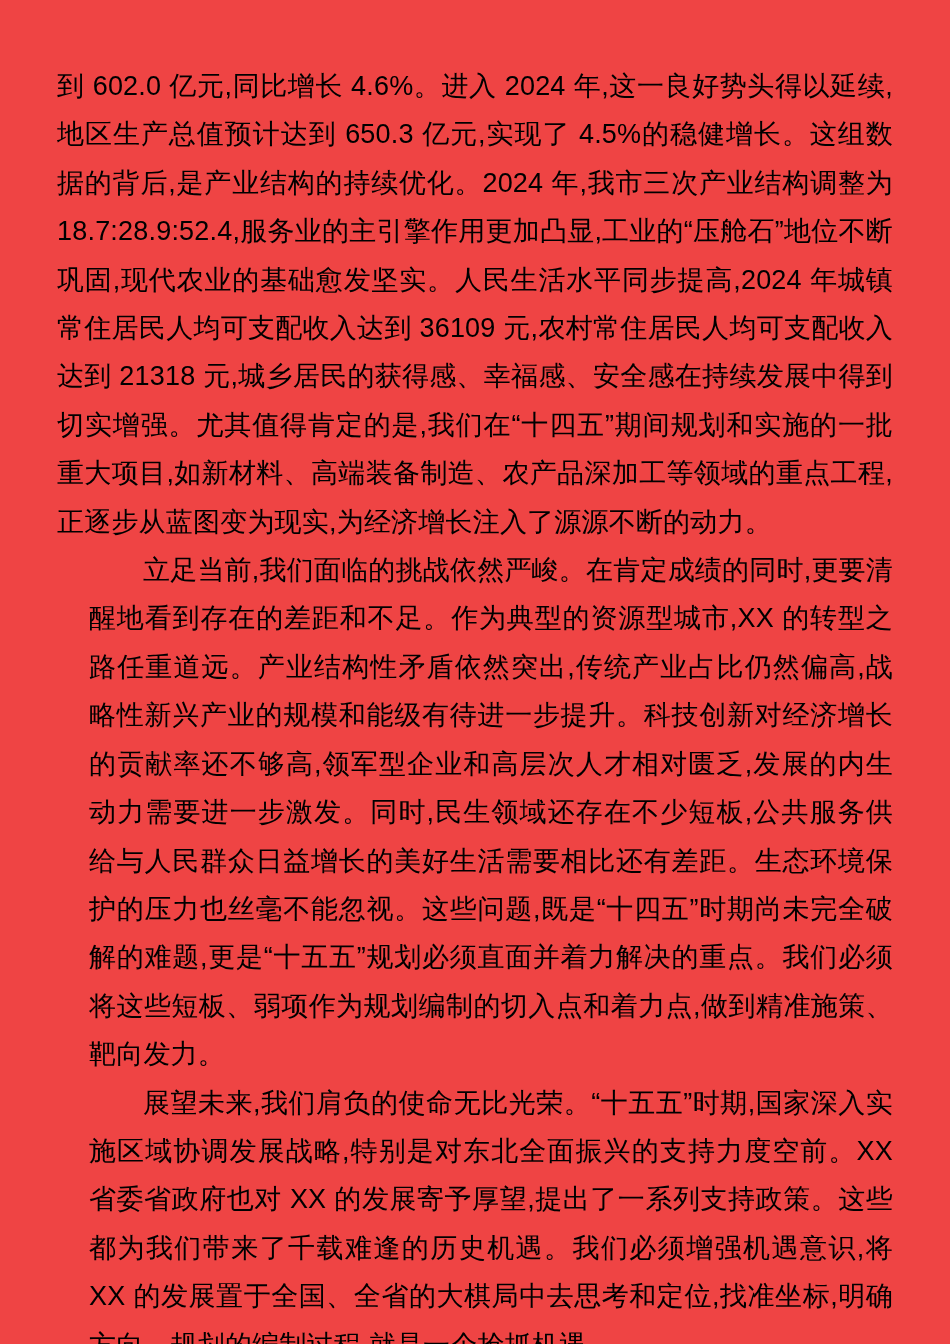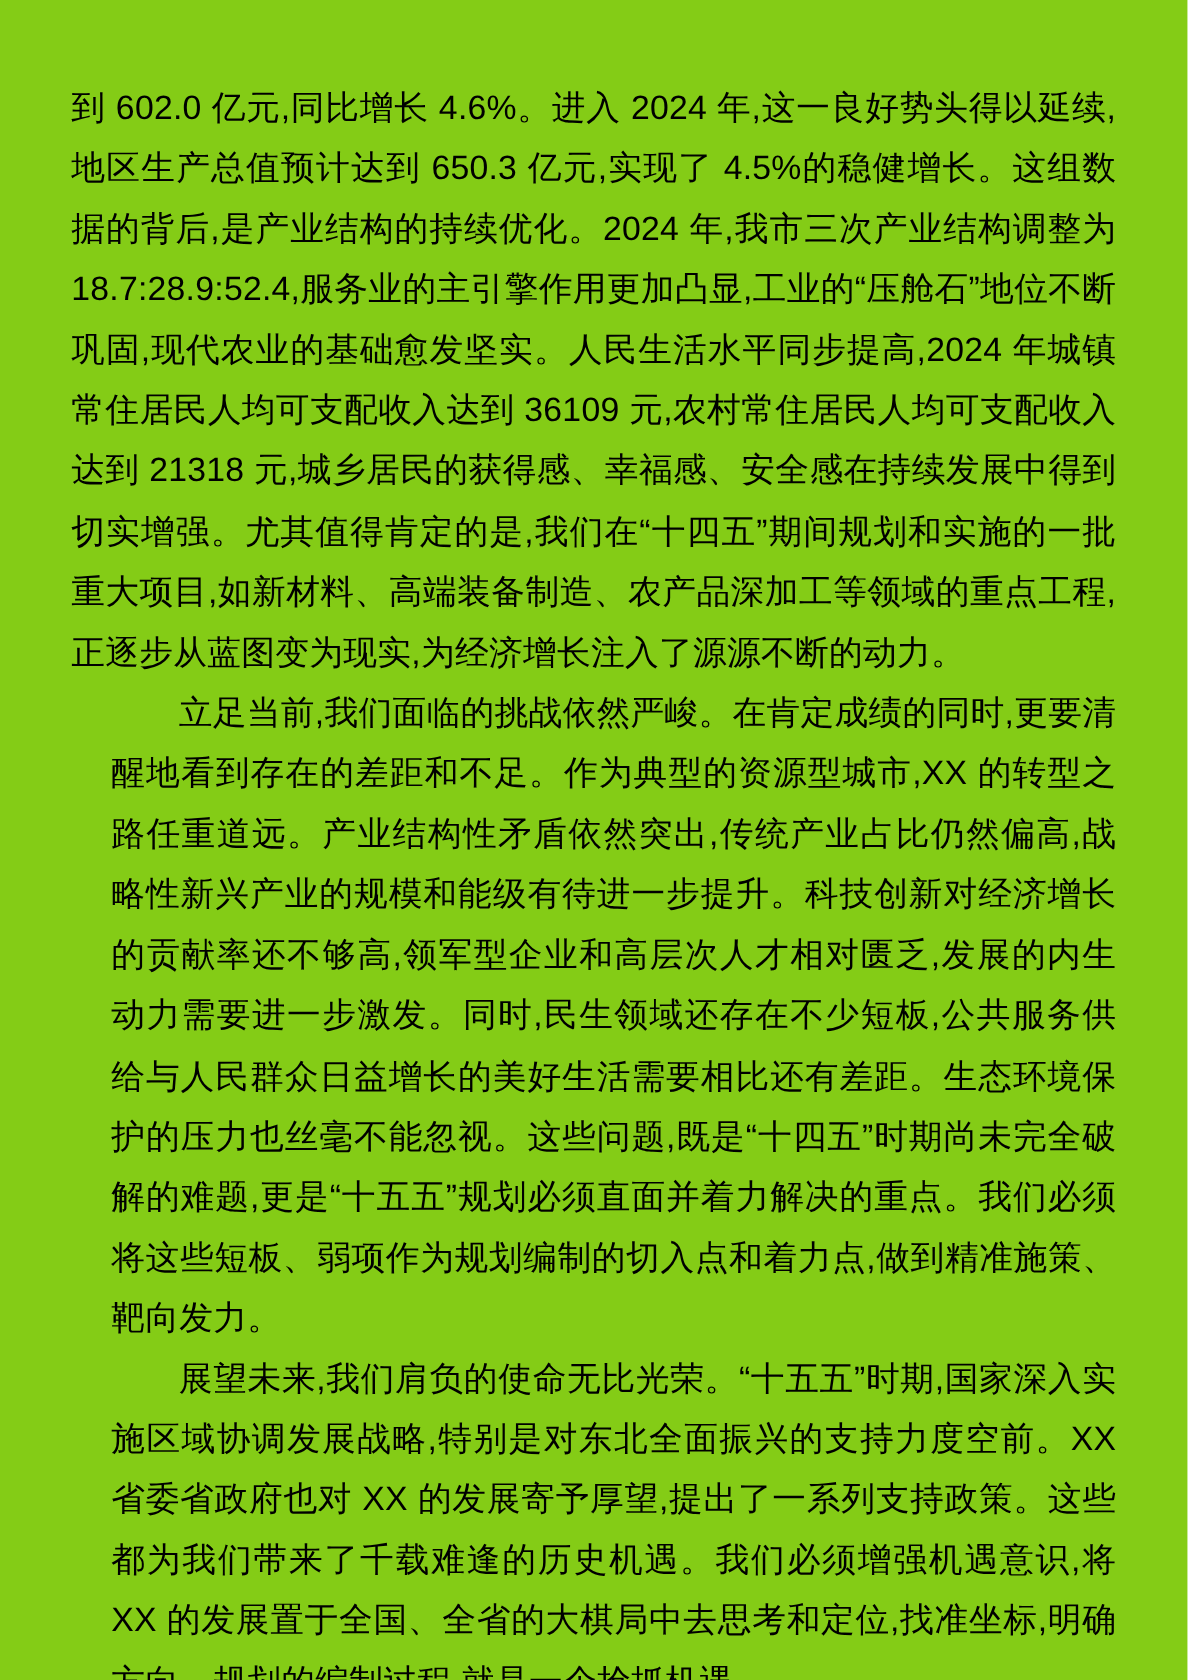--- a/index.html
+++ b/index.html
@@ -31,19 +31,19 @@
     padding: 0;
   }
   .content p.indent {
     text-indent: 2em;
     margin-left: 32px;
   }
 </style>
 </head>
 <body>
 
-<div class="page" style="background: #84cc16;">
+<div class="page" style="background: #ef4444;">
   <div class="content" style="color: rgb(0, 0, 0);">
     <p>到 602.0 亿元,同比增长 4.6%。进入 2024 年,这一良好势头得以延续,地区生产总值预计达到 650.3 亿元,实现了 4.5%的稳健增长。这组数据的背后,是产业结构的持续优化。2024 年,我市三次产业结构调整为 18.7:28.9:52.4,服务业的主引擎作用更加凸显,工业的“压舱石”地位不断巩固,现代农业的基础愈发坚实。人民生活水平同步提高,2024 年城镇常住居民人均可支配收入达到 36109 元,农村常住居民人均可支配收入达到 21318 元,城乡居民的获得感、幸福感、安全感在持续发展中得到切实增强。尤其值得肯定的是,我们在“十四五”期间规划和实施的一批重大项目,如新材料、高端装备制造、农产品深加工等领域的重点工程,正逐步从蓝图变为现实,为经济增长注入了源源不断的动力。</p>
     <p class="indent">立足当前,我们面临的挑战依然严峻。在肯定成绩的同时,更要清醒地看到存在的差距和不足。作为典型的资源型城市,XX 的转型之路任重道远。产业结构性矛盾依然突出,传统产业占比仍然偏高,战略性新兴产业的规模和能级有待进一步提升。科技创新对经济增长的贡献率还不够高,领军型企业和高层次人才相对匮乏,发展的内生动力需要进一步激发。同时,民生领域还存在不少短板,公共服务供给与人民群众日益增长的美好生活需要相比还有差距。生态环境保护的压力也丝毫不能忽视。这些问题,既是“十四五”时期尚未完全破解的难题,更是“十五五”规划必须直面并着力解决的重点。我们必须将这些短板、弱项作为规划编制的切入点和着力点,做到精准施策、靶向发力。</p>
     <p class="indent">展望未来,我们肩负的使命无比光荣。“十五五”时期,国家深入实施区域协调发展战略,特别是对东北全面振兴的支持力度空前。XX 省委省政府也对 XX 的发展寄予厚望,提出了一系列支持政策。这些都为我们带来了千载难逢的历史机遇。我们必须增强机遇意识,将 XX 的发展置于全国、全省的大棋局中去思考和定位,找准坐标,明确方向。规划的编制过程,就是一个抢抓机遇、</p>
   </div>
 </div>
 
 </body></html>

